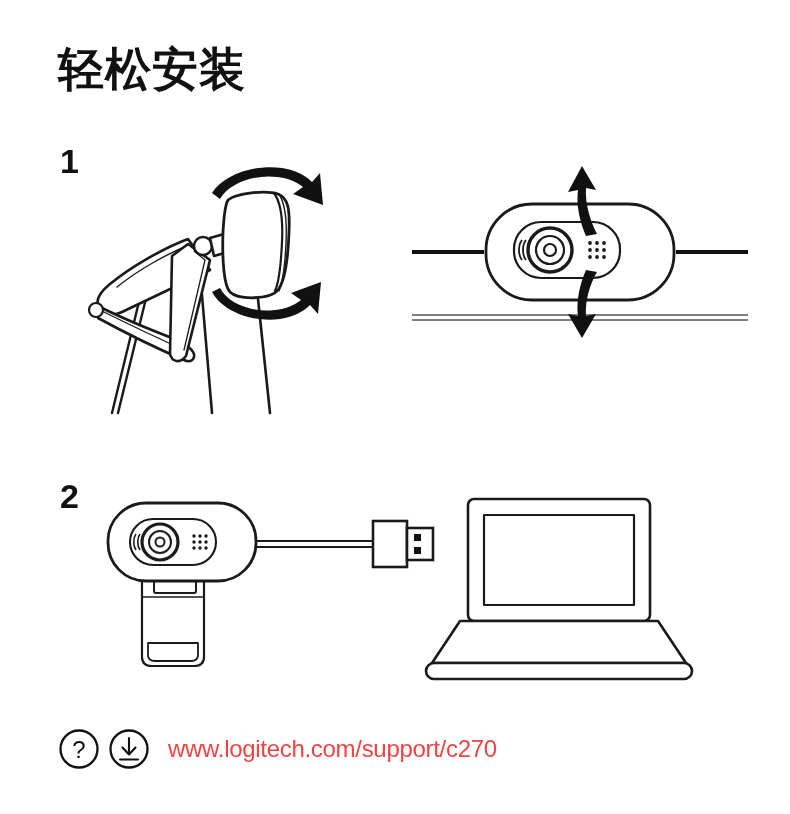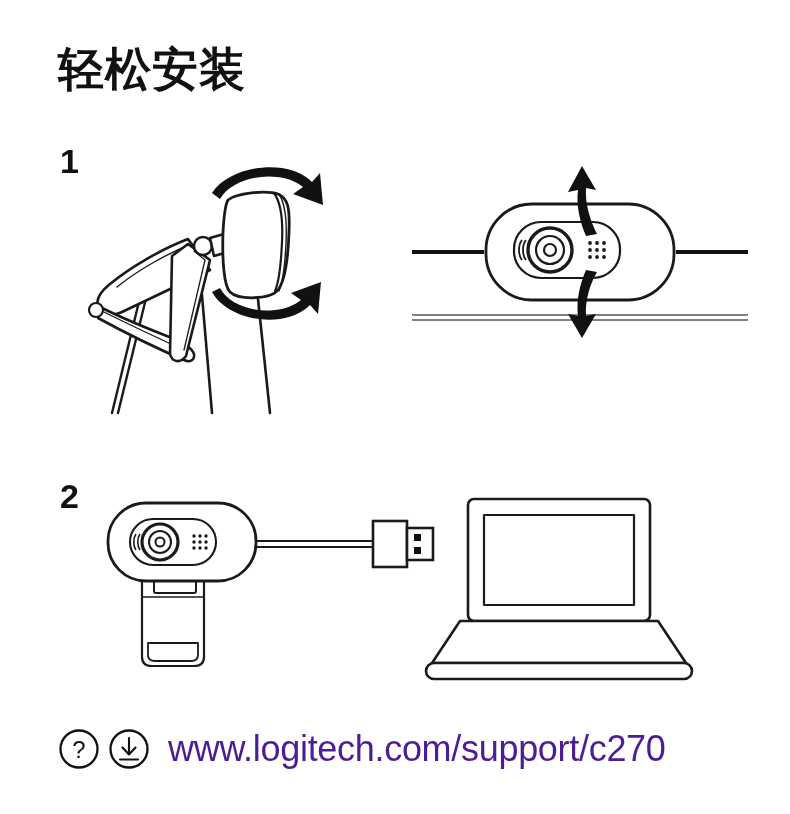--- a/index.html
+++ b/index.html
@@ -63,24 +63,24 @@
   #footer {
     position: absolute;
     left: 58px;
     top: 728px;
     display: flex;
     align-items: center;
     gap: 8px;
   }
   .footer-icon { display: block; }
   .support-url {
-    font-size: 36px;
+    font-size: 24px;
     font-weight: 400;
     letter-spacing: -0.3px;
-    color: #4c1d95;
+    color: #ef4444;
     white-space: nowrap;
     margin-left: 10px;
     line-height: 1;
   }
 </style>
 </head>
 <body>
 
 <div id="page">
 

